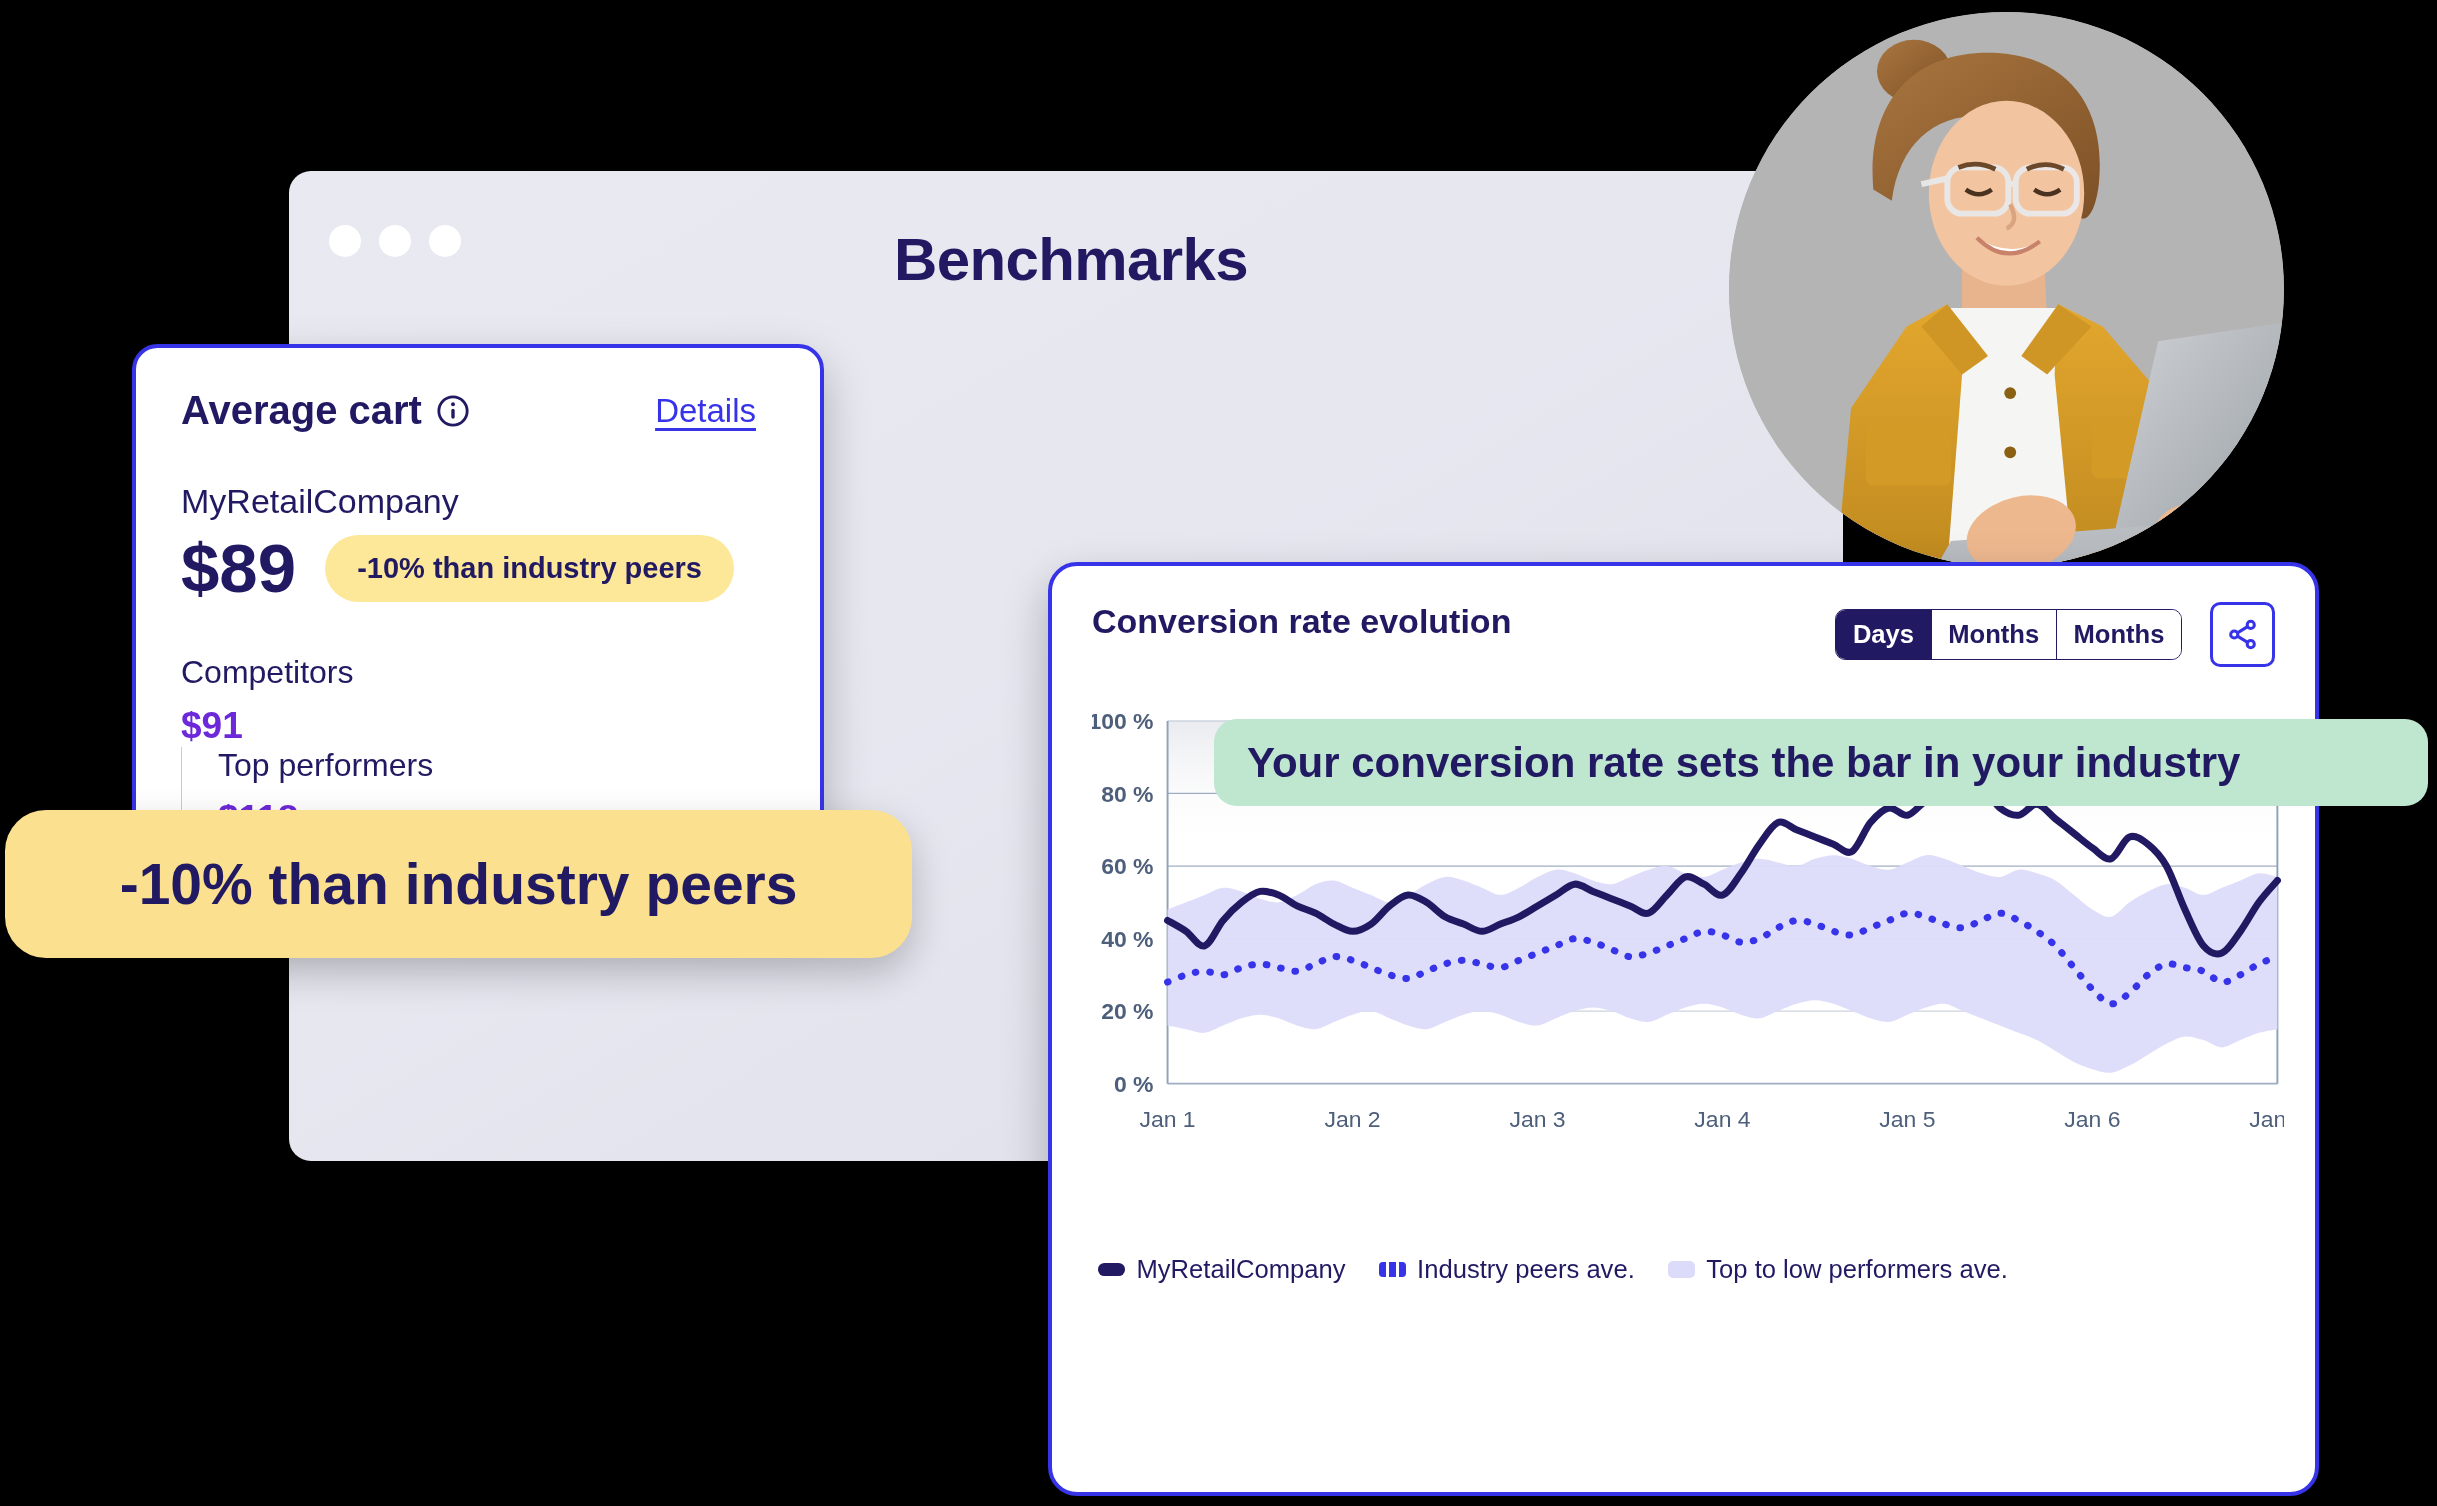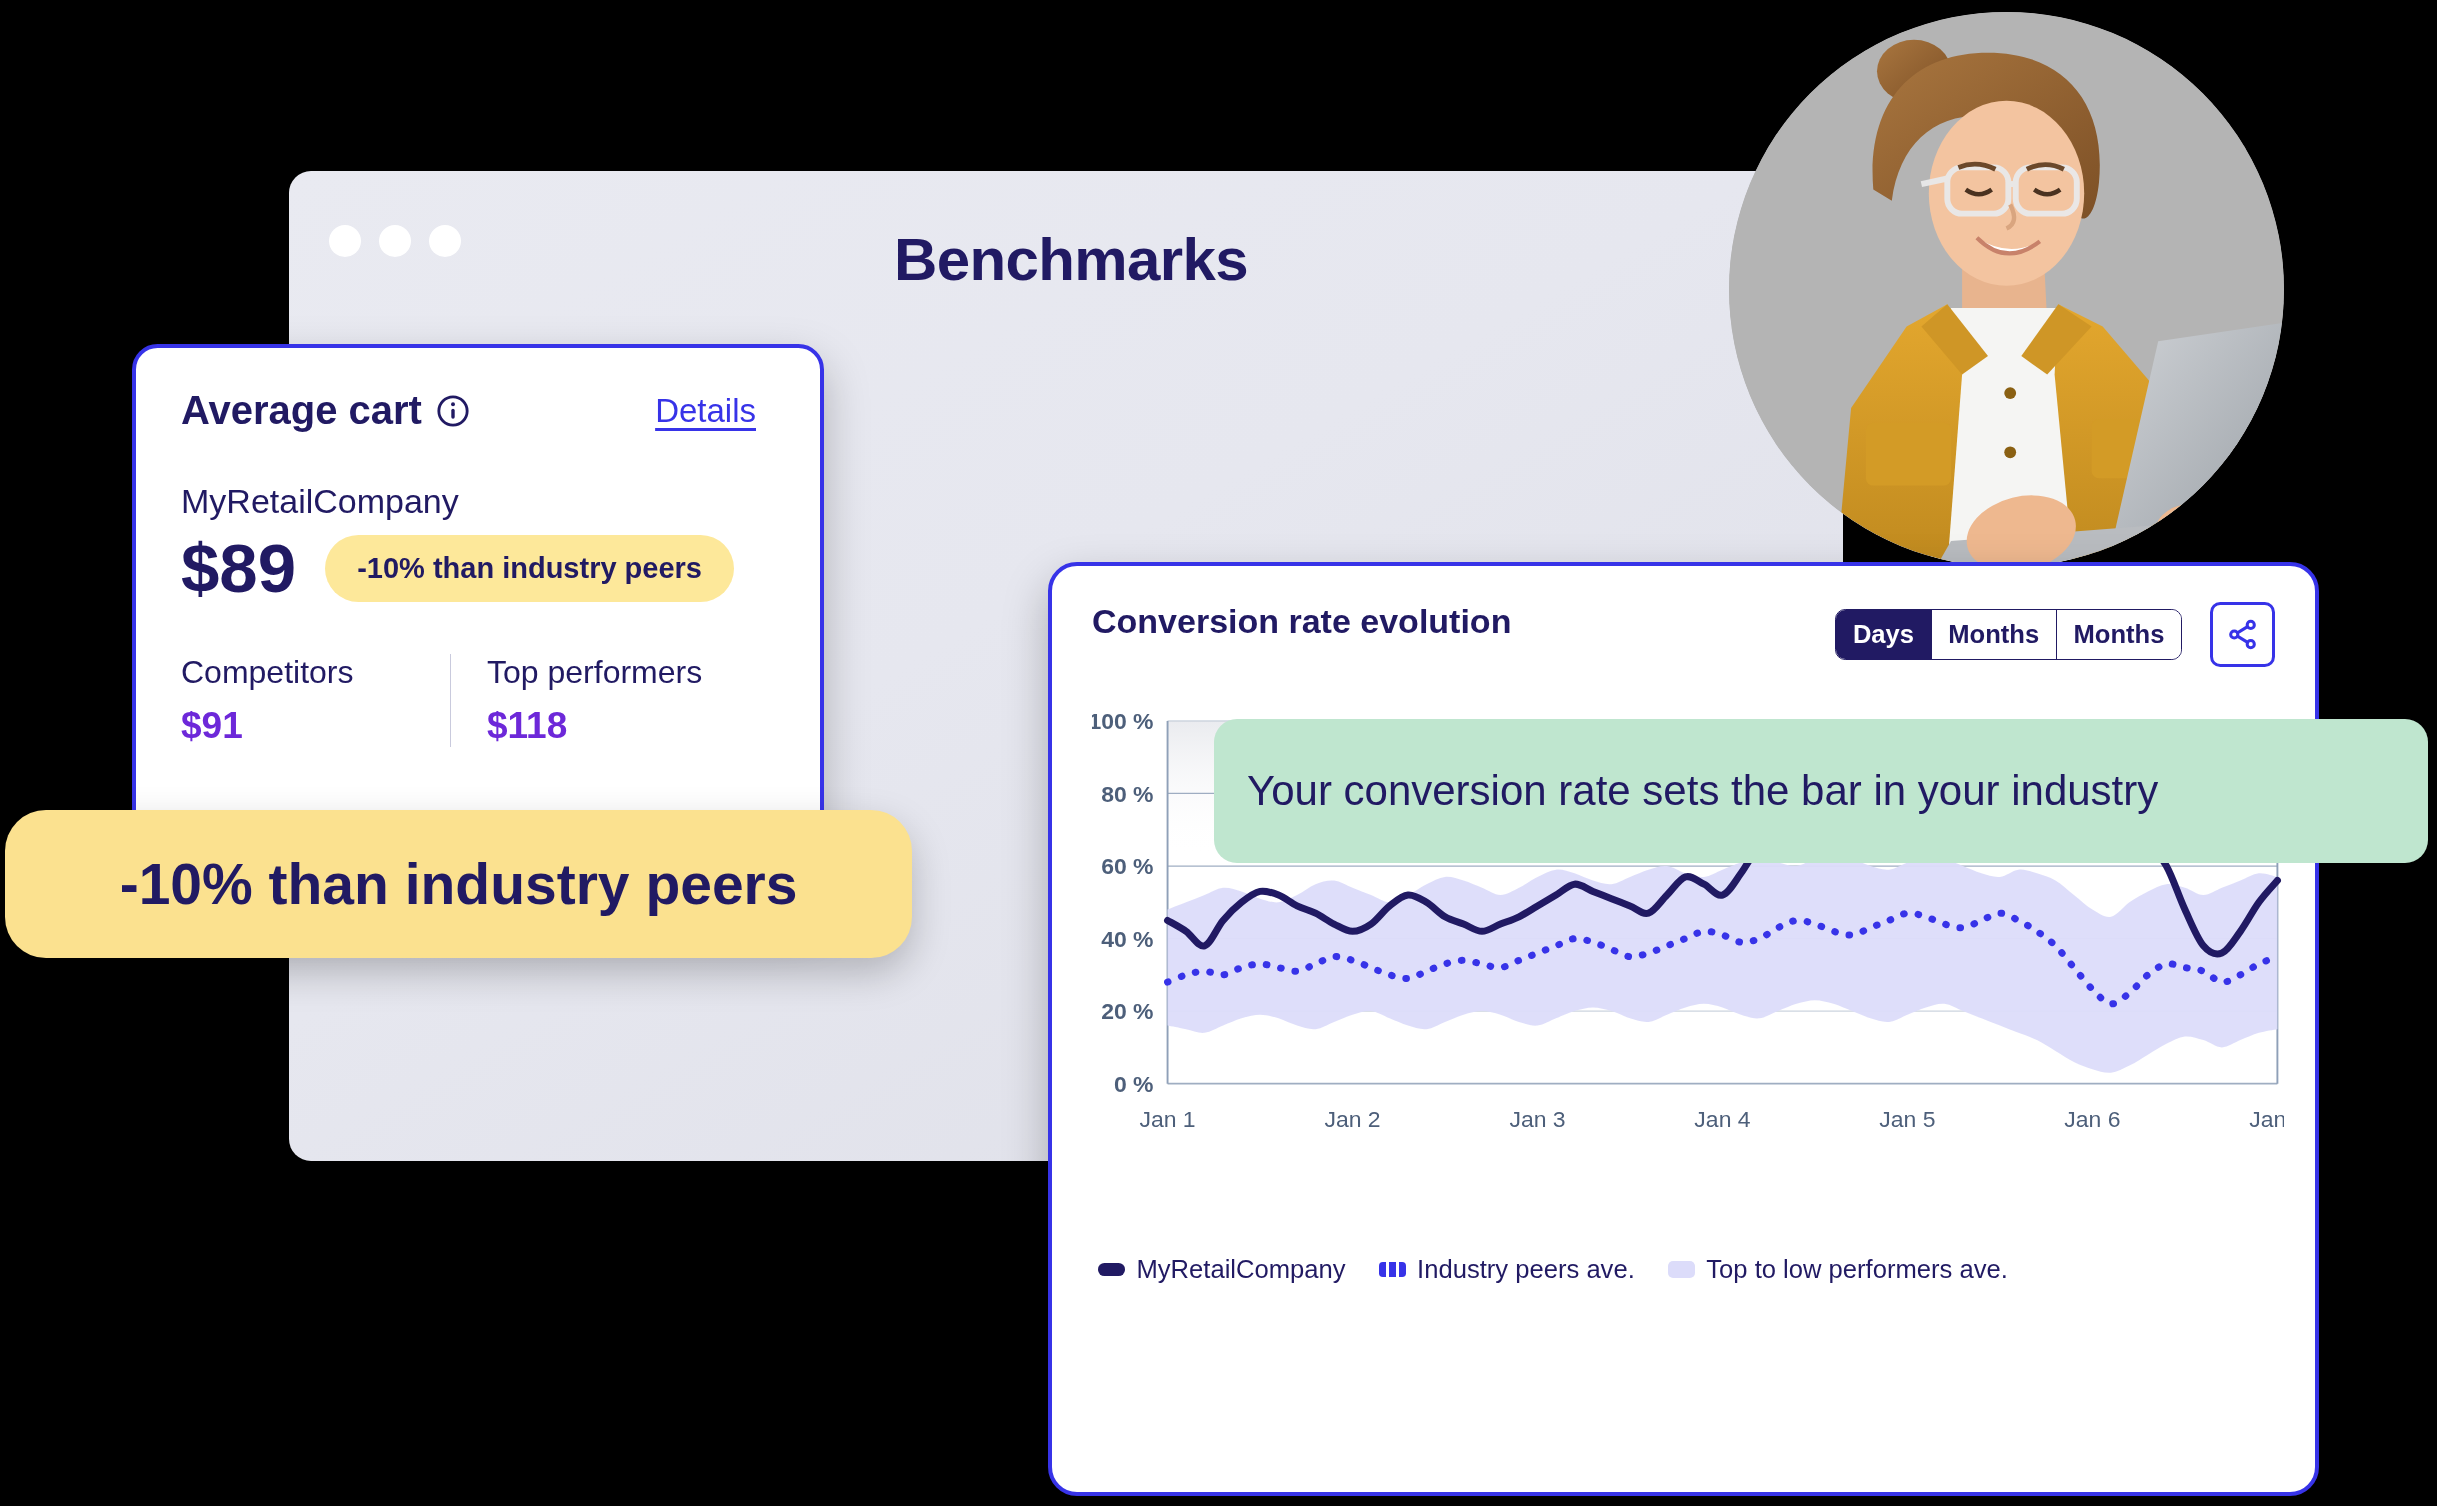--- a/index.html
+++ b/index.html
@@ -38,21 +38,21 @@
   .card-title{display:flex;align-items:center;gap:14px;
     font-size:40px;font-weight:700;color:#211a63;}
   .info-icon{width:34px;height:34px;flex:0 0 auto;}
   .details-link{font-size:33px;color:#3733e8;text-decoration:underline;
     text-underline-offset:6.4px;text-decoration-thickness:2.6px;font-weight:400;}
   .company-name{margin-top:49px;font-size:34px;color:#211a63;font-weight:400;}
   .value-row{display:flex;align-items:center;gap:29px;margin-top:13px;}
   .big-value{font-size:69px;font-weight:700;color:#211a63;line-height:1;}
   .pill-badge{background:#fde89a;border-radius:638px;padding:16.6px 32px;
     font-size:29px;font-weight:700;color:#211a63;white-space:nowrap;}
-  .compare-row{display:flex;margin-top:51px;}
+  .compare-row{display:flex;margin-top:51px;flex-direction:column;}
   .compare-col{flex:1;}
   .compare-col.right{padding-left:36px;border-left:1.9px solid #c9cadd;}
   .compare-label{font-size:32px;color:#211a63;font-weight:400;}
   .compare-value{font-size:37px;font-weight:700;color:#6d28d9;margin-top:14px;}
 
   
   #yellow-callout{
     position:absolute;left:5.1px;top:810px;width:907px;height:148px;
     background:#fbe18f;border-radius:41px;
     display:flex;align-items:center;justify-content:center;
@@ -88,24 +88,24 @@
     align-items:center;gap:33px;}
   .legend-item{display:flex;align-items:center;gap:11.5px;
     font-size:25.6px;color:#211a63;}
   .lg-solid{width:27px;height:12.8px;border-radius:6.4px;background:#211a63;}
   .lg-dotted{width:27px;height:15.3px;border-radius:3.8px;
     background:repeating-linear-gradient(90deg,#3733e8 0 7px,#fff 7px 10.2px);}
   .lg-band{width:27px;height:16.6px;border-radius:5.1px;background:#dcdcfa;}
 
   
   #green-callout{
-    position:absolute;left:1214px;top:719px;width:1214px;height:144px;
+    position:absolute;left:1214px;top:719px;width:1214px;height:87px;
     background:#bfe6cf;border-radius:23px;
     display:flex;align-items:center;padding-left:33px;box-sizing:border-box;
-    font-size:42px;font-weight:400;color:#211a63;white-space:nowrap;
+    font-size:42px;font-weight:700;color:#211a63;white-space:nowrap;
   }
 </style>
 </head>
 <body>
 
 <div id="app-window">
   <div id="window-dots">
     <span class="dot"></span>
     <span class="dot"></span>
     <span class="dot"></span>

